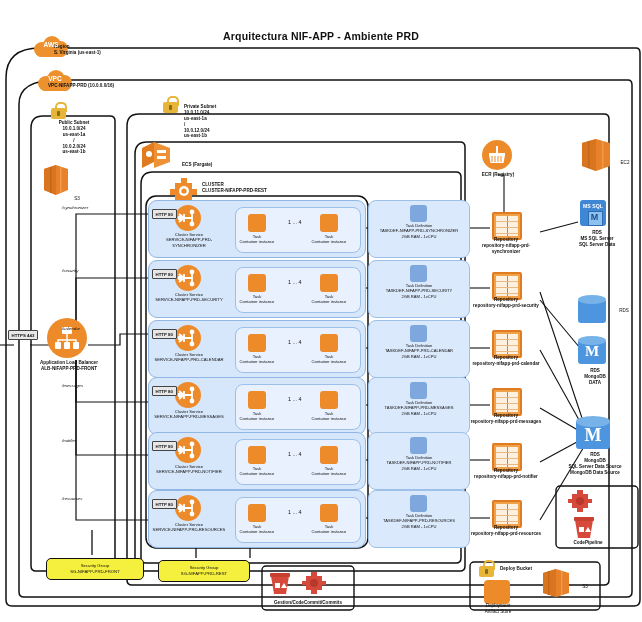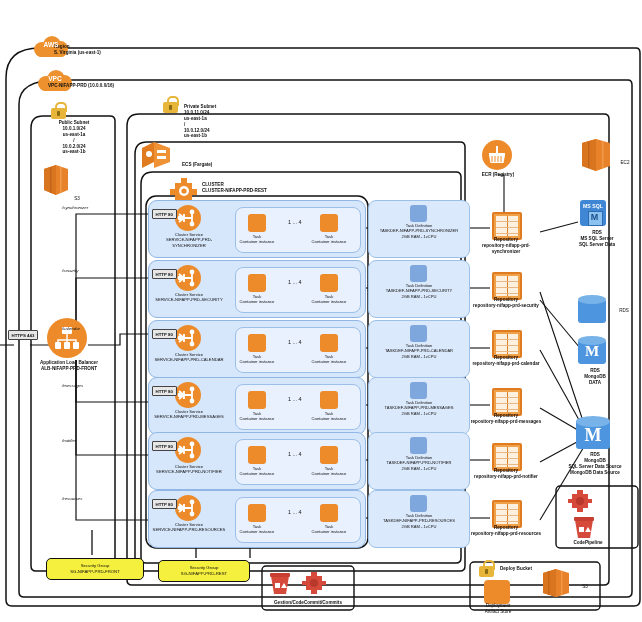--- a/index.html
+++ b/index.html
@@ -137,20 +137,21 @@
       <rect x="262" y="566" width="92" height="44" rx="4"></rect>
       <rect x="470" y="562" width="130" height="48" rx="4"></rect>
       <rect x="556" y="486" width="82" height="62" rx="4"></rect>
     </g>
 
     <g fill="#111" stroke="#111" stroke-width="1.1">
       <path d="M 0 345 L 14 345" fill="none"></path>
     </g>
   </svg>
 
+  <div id="title">Arquitectura NIF-APP - Ambiente PRD</div>
 
   <div class="abs" style="left:34px;top:36px;">
     <div class="cloud">
       <div class="cb c1"></div>
         <div class="cb c2"></div>
         <div class="cb c3"></div>
         <div class="cb cbase"></div>
       <div class="ct">AWS</div>
     </div>
   </div>

